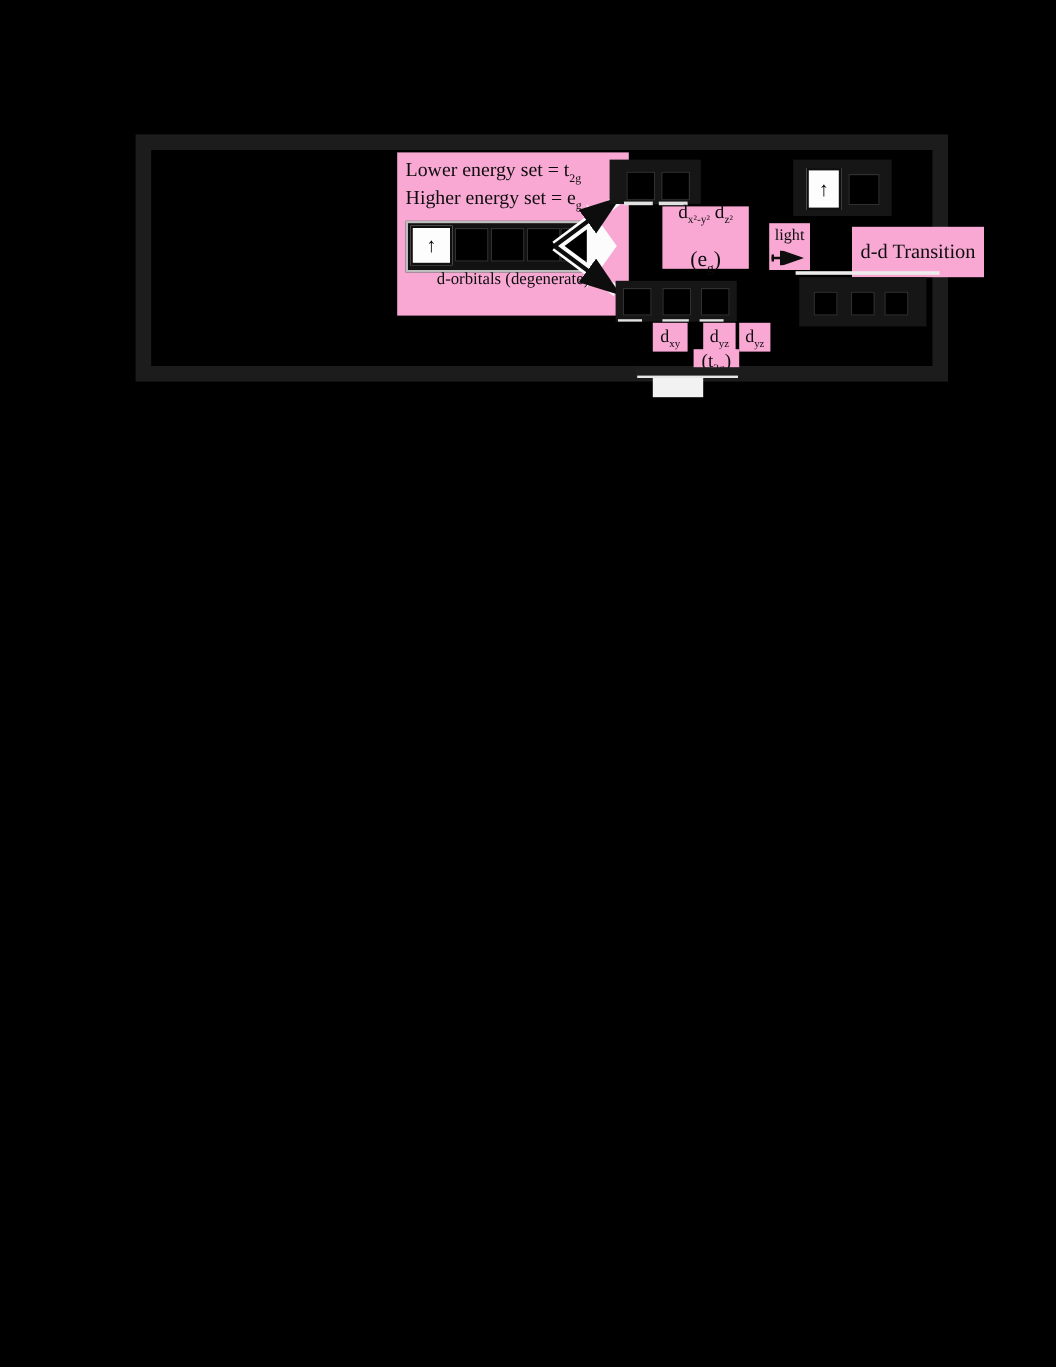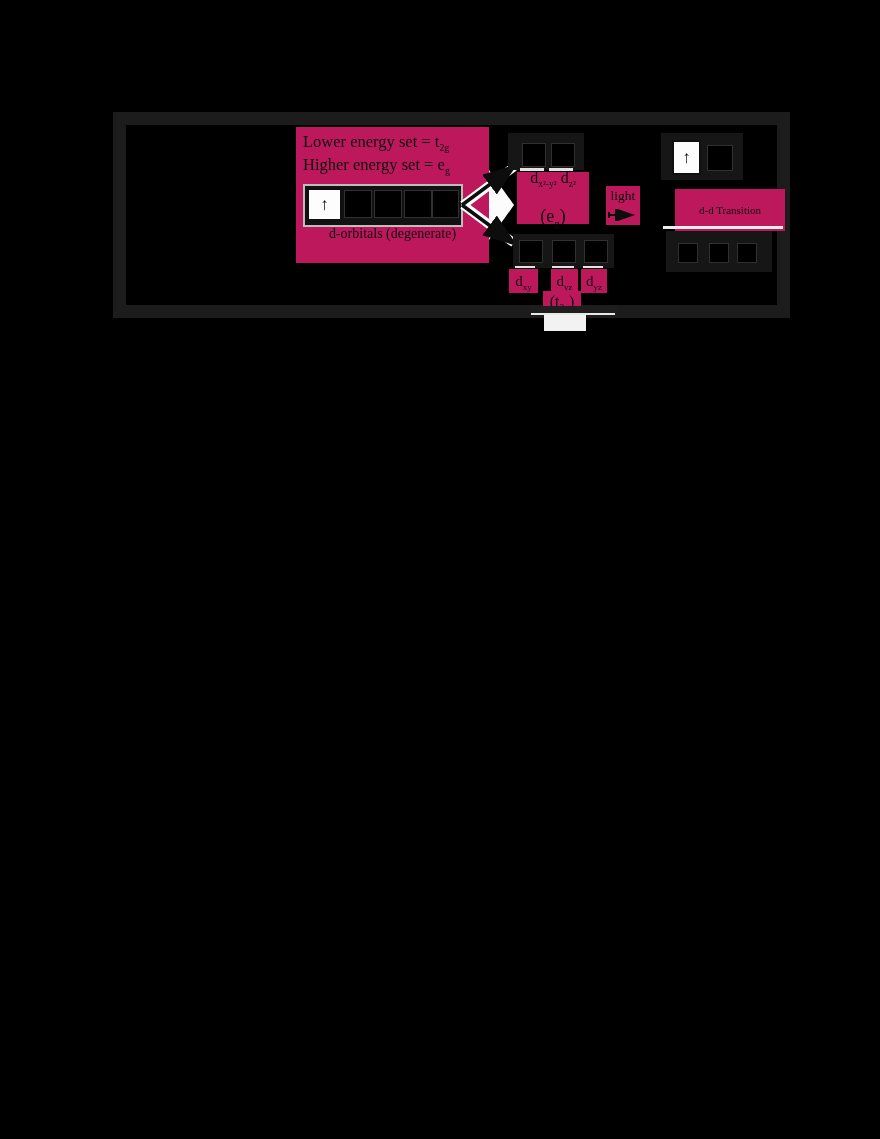--- a/index.html
+++ b/index.html
@@ -1,20 +1,20 @@
 <!DOCTYPE html>
 <html><head>
 <meta charset="utf-8">
 <style>
   html,body{margin:0;padding:0;background:#000;}
   .page{position:relative;width:880px;height:1139px;background:#000;overflow:hidden;
         font-family:"Liberation Serif","DejaVu Serif",serif;color:#111;}
   .abs{position:absolute;box-sizing:border-box;}
   .panel{left:113px;top:112px;width:677px;height:206px;border:13px solid #1c1c1c;background:#000;}
-  .whitebox{background:#be185d;color:#0d0d0d;}
+  .whitebox{background:#f9a8d4;color:#0d0d0d;margin-left:35px;}
   .center-text{display:flex;align-items:center;justify-content:center;text-align:center;}
   sub{font-size:0.60em;line-height:0;}
   
   .ligands{left:130px;top:185px;width:148px;height:38px;font-size:16px;}
   
   .centerbox{left:296px;top:127px;width:193px;height:136px;}
   .cline{position:absolute;left:7px;white-space:nowrap;font-size:16.5px;}
   .cline1{top:5px;}
   .cline2{top:28px;}
   .caption{position:absolute;left:4px;top:99px;width:185px;text-align:center;font-size:14px;white-space:nowrap;}
@@ -31,21 +31,21 @@
   .t2g-band{left:513px;top:234px;width:101px;height:34px;}
   .ddtop-band{left:661px;top:133px;width:82px;height:47px;}
   .ddbot-band{left:666px;top:231px;width:106px;height:41px;}
   .dash{position:absolute;background:#e2e2e2;}
   
   .eg-label{left:517px;top:172px;width:72px;height:52px;flex-direction:column;line-height:1.05;gap:20px;}
   .orbline{font-size:16px;white-space:nowrap;}
   .setline{font-size:18px;}
   .lightbox{left:606px;top:186px;width:34px;height:39px;}
   .light-text{position:absolute;top:2px;left:0;width:100%;text-align:center;font-size:13.5px;}
-  .ddlabel{left:675px;top:189px;width:110px;height:42px;font-size:11px;}
+  .ddlabel{left:675px;top:189px;width:110px;height:42px;font-size:17px;}
   .chip{font-size:15px;}
   .chip1{left:509px;top:269px;width:29px;height:24px;}
   .chip2{left:551px;top:269px;width:27px;height:24px;}
   .chip3{left:581px;top:269px;width:26px;height:24px;}
   .setchip{left:543px;top:291px;width:38px;height:22px;font-size:16px;}
   .underbar{left:529px;top:306px;width:88px;height:8px;background:#1e1e1e;}
   .underline{left:531px;top:313px;width:84px;height:2px;background:#e8e8e8;}
   .tailbox{left:544px;top:315px;width:42px;height:16px;background:#f2f2f2;}
   .ddtopline{left:663px;top:226px;width:120px;height:3px;background:#ececec;}
 </style>

